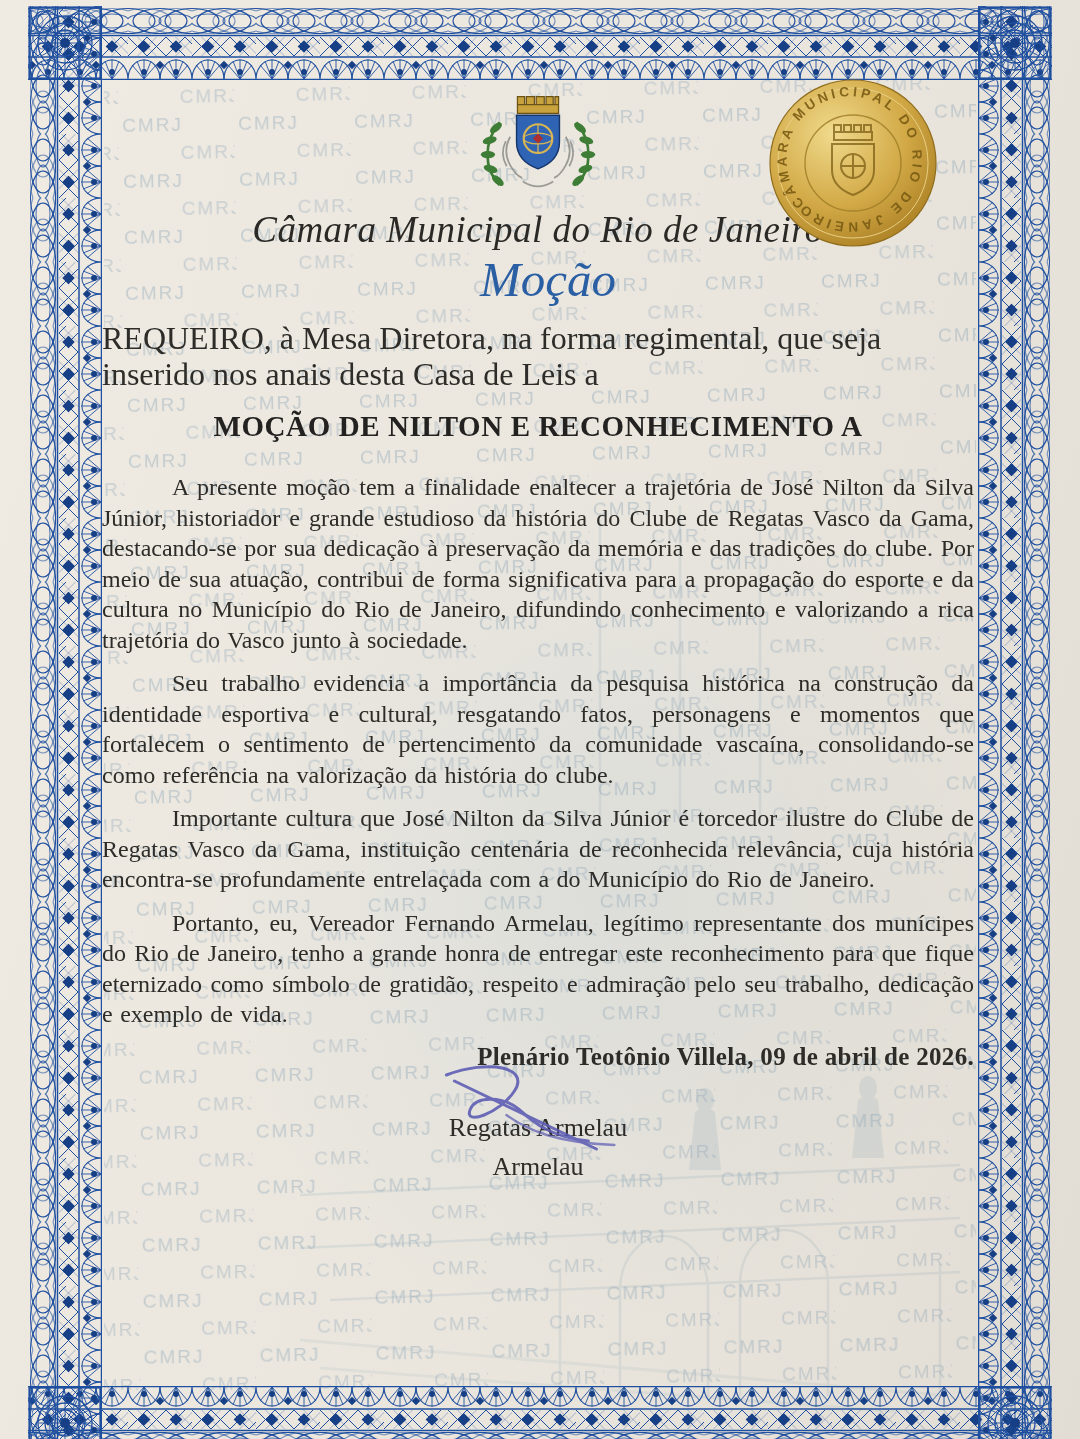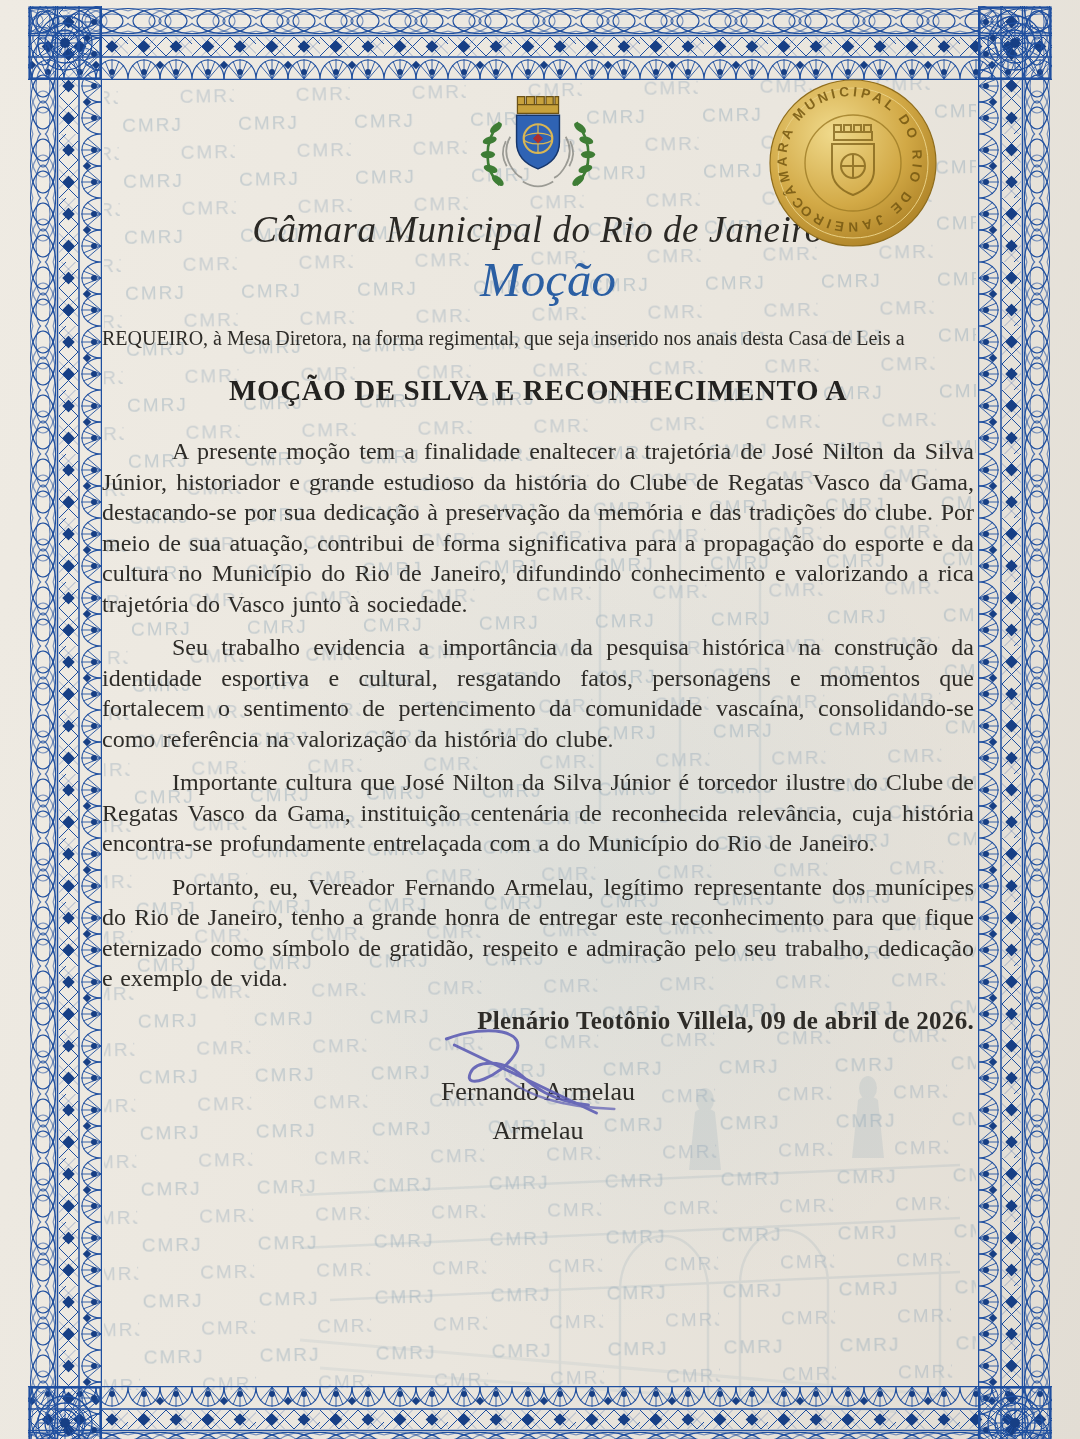--- a/index.html
+++ b/index.html
@@ -9,21 +9,21 @@
     font-family:"Liberation Serif",serif;color:#2e2c28;
   }
   .wash{position:absolute;inset:0;z-index:1;
     background:radial-gradient(ellipse 52% 42% at 56% 62%, rgba(150,180,195,.16), rgba(150,180,195,0) 72%);}
   .layer-svg{position:absolute;left:0;top:0;z-index:2;}
   .border-svg{position:absolute;left:0;top:0;z-index:3;}
   .content{position:absolute;left:102px;right:106px;top:84px;z-index:4;}
   .crest-wrap{text-align:center;height:120px;}
   .institution{font-size:37px;font-style:italic;text-align:center;margin-top:4px;color:#2b2925;letter-spacing:.5px;}
   .doctype{font-size:49px;font-style:italic;text-align:center;color:#2b5fa3;margin-top:0px;padding-left:20px;}
-  .intro{font-size:20px;line-height:36px;margin-top:12px;}
+  .intro{font-size:32px;line-height:36px;margin-top:12px;}
   .mtitle{font-size:29px;font-weight:bold;text-align:center;line-height:52px;margin-top:8px;letter-spacing:.6px;color:#232220;}
   .paras{margin-top:20px;}
   .paras p{font-size:24px;line-height:30.5px;text-align:justify;text-indent:70px;margin:0 0 13px 0;word-spacing:1.5px;}
   .dateline{font-size:25px;font-weight:bold;text-align:right;margin-top:10px;letter-spacing:.3px;}
   .sig{position:relative;text-align:center;margin-top:42px;}
   .sig-name{font-size:26px;position:relative;z-index:1;}
   .sig-role{font-size:26px;margin-top:9px;}
   .sig-ink{position:absolute;left:50%;top:-56px;transform:translateX(-52%);z-index:2;}
   .seal{position:absolute;left:768px;top:78px;z-index:5;}
 </style>
@@ -159,41 +159,41 @@
         </g>
       </svg>
     </div>
 
     <div class="institution">Câmara Municipal do Rio de Janeiro</div>
     <div class="doctype">Moção</div>
 
     <div class="intro">REQUEIRO, à Mesa Diretora, na forma regimental, que seja inserido nos anais desta Casa de Leis a</div>
 
     <div class="mtitle">
-      <div>MOÇÃO DE SILVA E RECONHECIMENTO A</div>
+      <div>MOÇÃO DE NILTON E RECONHECIMENTO A</div>
     </div>
 
     <div class="paras">
       <p>A presente moção tem a finalidade enaltecer a trajetória de José Nilton da Silva Júnior, historiador e grande estudioso da história do Clube de Regatas Vasco da Gama, destacando-se por sua dedicação à preservação da memória e das tradições do clube. Por meio de sua atuação, contribui de forma significativa para a propagação do esporte e da cultura no Município do Rio de Janeiro, difundindo conhecimento e valorizando a rica trajetória do Vasco junto à sociedade.</p>
       <p>Seu trabalho evidencia a importância da pesquisa histórica na construção da identidade esportiva e cultural, resgatando fatos, personagens e momentos que fortalecem o sentimento de pertencimento da comunidade vascaína, consolidando-se como referência na valorização da história do clube.</p>
       <p>Importante cultura que José Nilton da Silva Júnior é torcedor ilustre do Clube de Regatas Vasco da Gama, instituição centenária de reconhecida relevância, cuja história encontra-se profundamente entrelaçada com a do Município do Rio de Janeiro.</p>
       <p>Portanto, eu, Vereador Fernando Armelau, legítimo representante dos munícipes do Rio de Janeiro, tenho a grande honra de entregar este reconhecimento para que fique eternizado como símbolo de gratidão, respeito e admiração pelo seu trabalho, dedicação e exemplo de vida.</p>
     </div>
 
     <div class="dateline">Plenário Teotônio Villela, 09 de abril de 2026.</div>
 
     <div class="sig">
       <svg class="sig-ink" width="230" height="110" viewBox="0 0 230 110" aria-hidden="true">
         <g fill="none" stroke="#5b5bb4" stroke-width="3" stroke-linecap="round" opacity=".88">
           <path d="M28,18 C70,2 112,10 96,34 C82,56 44,70 52,52 C58,38 86,40 100,52 C116,66 132,80 170,84"></path>
           <path d="M36,24 L178,92"></path>
           <path d="M88,58 C110,74 140,86 196,88" stroke-width="2.4" opacity=".8"></path>
         </g>
       </svg>
-      <div class="sig-name">Fernando Armelau</div>
+      <div class="sig-name">Regatas Armelau</div>
       <div class="sig-role">Armelau</div>
     </div>
   </div>
 
   <svg class="seal" width="170" height="170" viewBox="0 0 170 170" aria-hidden="true">
     <defs>
       <radialGradient id="goldGrad" cx="38%" cy="32%" r="80%">
         <stop offset="0%" stop-color="#f0da8c"></stop>
         <stop offset="55%" stop-color="#d2a946"></stop>
         <stop offset="100%" stop-color="#a5791f"></stop>

